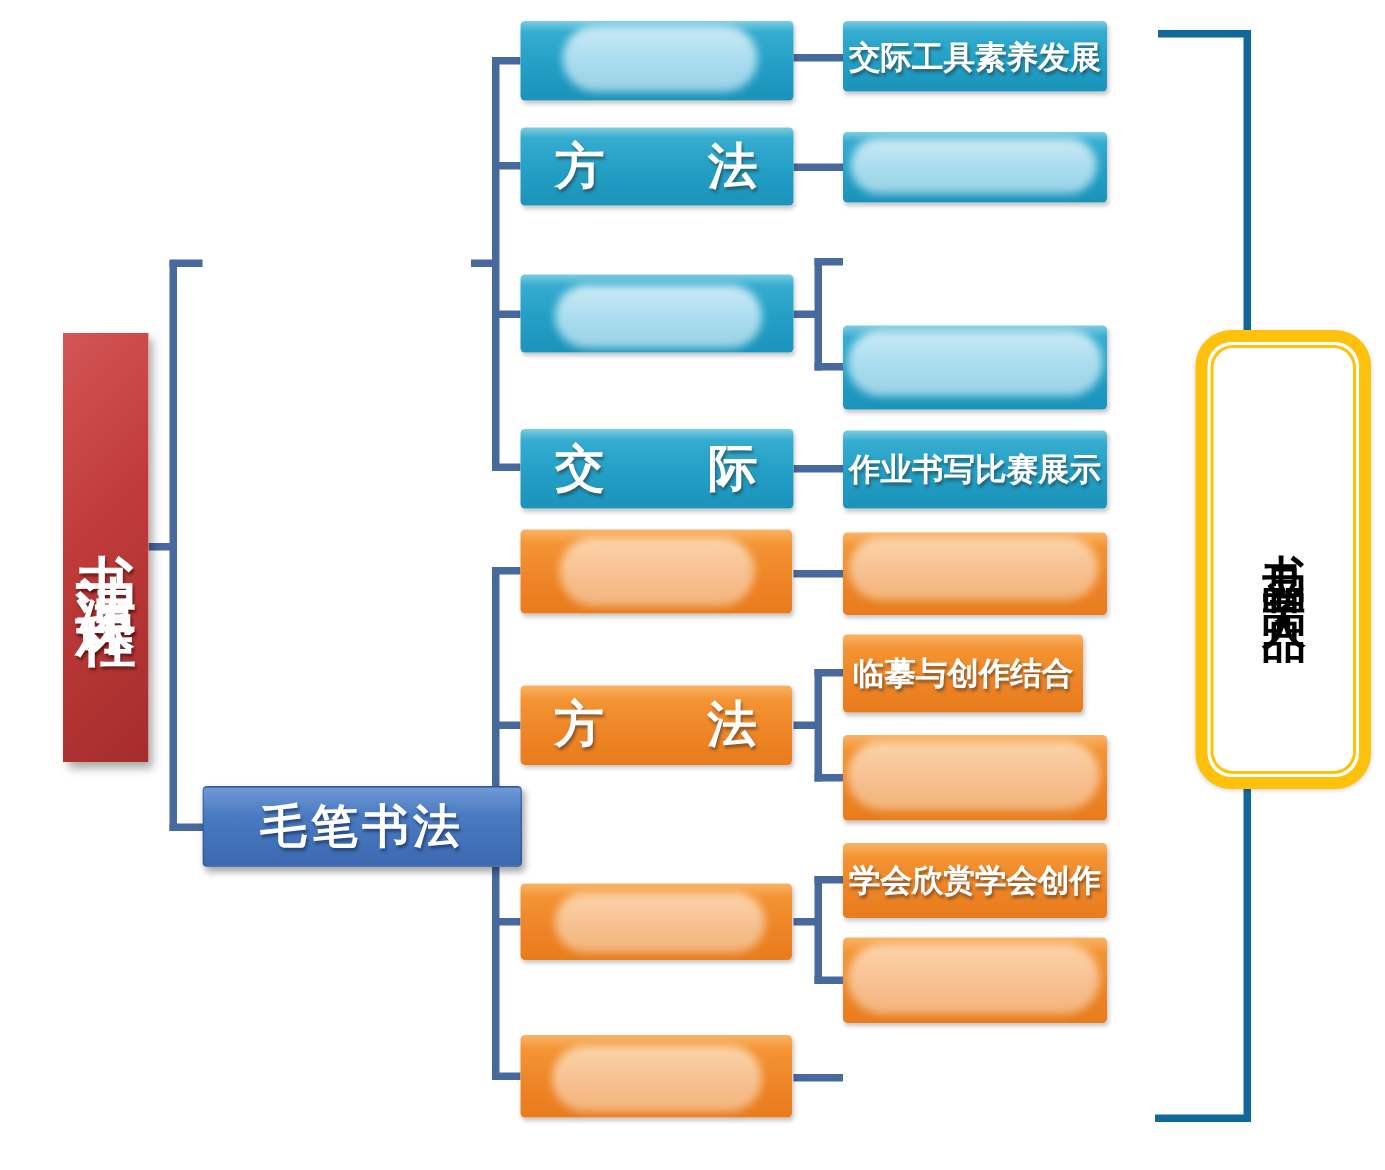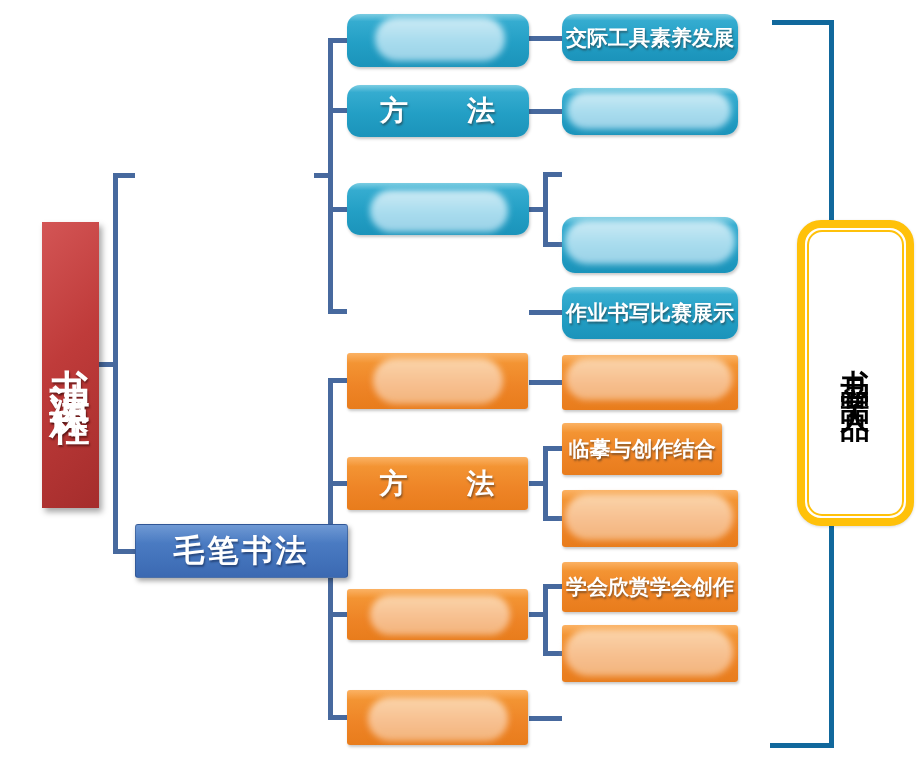--- a/index.html
+++ b/index.html
@@ -13,27 +13,27 @@
   }
   .lvl1{
     background:linear-gradient(180deg,#6f99d4 0%,#4a7bc2 35%,#3b69b2 100%);
     border:1px solid rgba(35,65,115,0.45);border-radius:3px;
     font-size:31px;letter-spacing:3px;
     box-shadow:2px 3px 5px rgba(0,0,0,0.35);
     text-shadow:1px 2px 2px rgba(20,40,80,0.6);
   }
   .teal{
     background:linear-gradient(180deg,#7ccde2 0%,#35acd0 14%,#239fc5 55%,#1b93ba 100%);
-    border-radius:13px;box-shadow:1px 2px 3px rgba(0,0,0,0.22);
+    border-radius:3px;box-shadow:1px 2px 3px rgba(0,0,0,0.22);
   }
   .orangebox{
     background:linear-gradient(180deg,#fbb264 0%,#f39433 18%,#ee8426 60%,#e87c1c 100%);
     border-radius:3px;box-shadow:1px 2px 3px rgba(0,0,0,0.22);
   }
-  .parent-label{font-size:28px;letter-spacing:1px;text-shadow:1px 2px 2px rgba(40,40,40,0.5);}
+  .parent-label{font-size:33px;letter-spacing:1px;text-shadow:1px 2px 2px rgba(40,40,40,0.5);}
   .child-label{font-size:21px;text-shadow:1px 2px 2px rgba(40,40,40,0.5);padding:0 2px;}
   .rootbox{
     background:linear-gradient(135deg,#d35555 0%,#bf3b3a 45%,#a52d2c 100%);
     box-shadow:3px 4px 6px rgba(0,0,0,0.35);
     writing-mode:vertical-rl;text-orientation:upright;
     font-size:40px;letter-spacing:14px;text-shadow:1px 2px 2px rgba(60,10,10,0.6);
   }
   .line{position:absolute;background:#47699e;}
   .bracket{position:absolute;background:#11689c;}
   .themebox{
@@ -101,20 +101,21 @@
   <div class="bracket" style="left:829px;top:20px;width:5px;height:728px"></div>
   <div class="bracket" style="left:770px;top:743px;width:64px;height:5px"></div>
 
   <div class="node rootbox" style="left:42px;top:222px;width:57px;height:286px">书法课程</div>
 
   <div class="node lvl1" style="left:135px;top:524px;width:213px;height:54px">毛笔书法</div>
 
   <div class="node teal parent-label" style="left:347px;top:14px;width:182px;height:53px"></div>
   <div class="node teal parent-label" style="left:347px;top:85px;width:182px;height:52px">方　　法</div>
   <div class="node teal parent-label" style="left:347px;top:183px;width:182px;height:52px"></div>
+  <div class="node teal parent-label" style="left:347px;top:286px;width:182px;height:53px">交　　际</div>
 
   <div class="node teal child-label" style="left:562px;top:14px;width:176px;height:47px">交际工具素养发展</div>
   <div class="node teal child-label" style="left:562px;top:88px;width:176px;height:47px"></div>
   <div class="node teal child-label" style="left:562px;top:217px;width:176px;height:56px"></div>
   <div class="node teal child-label" style="left:562px;top:287px;width:176px;height:52px">作业书写比赛展示</div>
 
   <div class="node orangebox parent-label" style="left:347px;top:353px;width:181px;height:56px"></div>
   <div class="node orangebox parent-label" style="left:347px;top:457px;width:181px;height:53px">方　　法</div>
   <div class="node orangebox parent-label" style="left:347px;top:589px;width:181px;height:51px"></div>
   <div class="node orangebox parent-label" style="left:347px;top:690px;width:181px;height:55px"></div>

